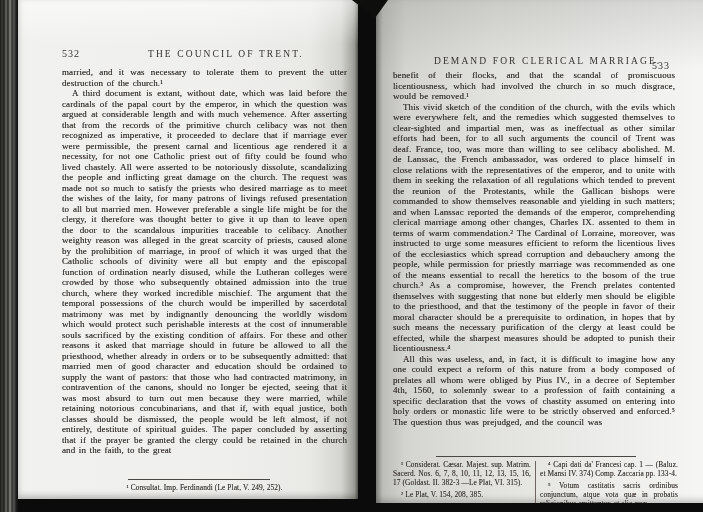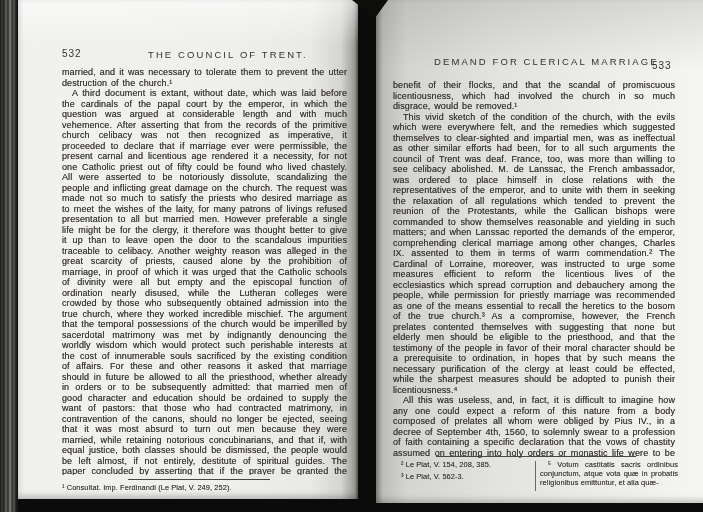--- a/index.html
+++ b/index.html
@@ -1,19 +1,19 @@
 <!DOCTYPE html>
 <html><head>
 <meta charset="utf-8">
 <style>
   html,body{margin:0;padding:0;background:#000;}
   .photo{
     position:relative;width:703px;height:512px;overflow:hidden;
     background:#0b0b0b;
-    font-family:Liberation Sans, sans-serif;
+    font-family:Liberation Serif, serif;
   }
   
   .spine-edges{
     position:absolute;left:0;top:0;width:18px;height:512px;
     background:repeating-linear-gradient(90deg,
       #161616 0px,#3c3c3a 2px,#1d1d1c 4px,#6a6a66 6px,#262624 8px,#8a8a84 10px,#30302e 12px,#555552 14px,#202020 16px,#101010 18px);
   }
   .page{position:absolute;overflow:hidden;}
   .page-left{
     left:18px;top:0;width:340px;height:499px;
@@ -47,21 +47,21 @@
   .body-text p.ind{text-indent:10px;}
   .fnrule{position:absolute;height:1px;background:#4a4641;}
   .footnote{
     position:absolute;color:#3a3632;font-size:7.4px;line-height:8.9px;
     letter-spacing:.1px;text-shadow:0 0 .4px rgba(70,62,55,.6);
   }
   .fn-cols{display:flex;}
   .fn-col{width:138px;text-align:justify;}
   .fn-col p{margin:0 0 3px 0;text-indent:8px;}
   .fn-divider{width:1px;background:#6b6660;margin:0 4px;}
-  .fn-center{text-align:left;}
+  .fn-center{text-align:center;}
 </style>
 </head>
 <body>
 
 <div class="photo">
 
   <div class="spine-edges"></div>
 
   <div class="page page-left">
     <div class="folio" style="left:44px;top:48px;">532</div>
@@ -73,34 +73,36 @@
     </div>
 
     <div class="fnrule" style="left:110px;top:479px;width:142px;"></div>
     <div class="footnote fn-center" style="left:44px;top:484px;width:285px;">¹ Consultat. Imp. Ferdinandi (Le Plat, V. 249, 252).</div>
   </div>
 
   <div class="page page-right">
     <div class="running" style="left:58px;top:56px;">DEMAND FOR CLERICAL MARRIAGE.</div>
     <div class="folio" style="left:276px;top:60px;text-align:center;">533</div>
 
-    <div class="body-text" style="left:17px;top:80px;width:282px;height:378px;">
+    <div class="body-text" style="left:17px;top:70px;width:282px;height:378px;">
       <p>benefit of their flocks, and that the scandal of promiscuous licentiousness, which had involved the church in so much disgrace, would be removed.¹</p>
       <p class="ind">This vivid sketch of the condition of the church, with the evils which were everywhere felt, and the remedies which suggested themselves to clear-sighted and impartial men, was as ineffectual as other similar efforts had been, for to all such arguments the council of Trent was deaf.  France, too, was more than willing to see celibacy abolished.  M. de Lanssac, the French ambassador, was ordered to place himself in close relations with the representatives of the emperor, and to unite with them in seeking the relaxation of all regulations which tended to prevent the reunion of the Protestants, while the Gallican bishops were commanded to show themselves reasonable and yielding in such matters; and when Lanssac reported the demands of the emperor, comprehending clerical marriage among other changes, Charles IX. assented to them in terms of warm commendation.²  The Cardinal of Lorraine, moreover, was instructed to urge some measures efficient to reform the licentious lives of the ecclesiastics which spread corruption and debauchery among the people, while permission for priestly marriage was recommended as one of the means essential to recall the heretics to the bosom of the true church.³  As a compromise, however, the French prelates contented themselves with suggesting that none but elderly men should be eligible to the priesthood, and that the testimony of the people in favor of their moral character should be a prerequisite to ordination, in hopes that by such means the necessary purification of the clergy at least could be effected, while the sharpest measures should be adopted to punish their licentiousness.⁴</p>
       <p class="ind">All this was useless, and, in fact, it is difficult to imagine how any one could expect a reform of this nature from a body composed of prelates all whom were obliged by Pius IV., in a decree of September 4th, 1560, to solemnly swear to a profession of faith containing a specific declaration that the vows of chastity assumed on entering into holy orders or monastic life were to be strictly observed and enforced.⁵  The question thus was prejudged, and the council was</p>
     </div>
 
     <div class="fnrule" style="left:60px;top:456px;width:200px;"></div>
 
     <div class="footnote fn-cols" style="left:17px;top:461px;width:288px;">
       <div class="fn-col">
+        <p>¹ Considerat. Cæsar. Majest. sup. Matrim. Sacerd. Nos. 6, 7, 8, 10, 11, 12, 13, 15, 16, 17 (Goldast. II. 382-3 —Le Plat, VI. 315).</p>
         <p>² Le Plat, V. 154, 208, 385.</p>
         <p>³ Le Plat, V. 562-3.</p>
       </div>
       <div class="fn-divider"></div>
       <div class="fn-col">
+        <p>⁴ Capi dati da' Francesi cap. 1 — (Baluz. et Mansi IV. 374) Comp. Zaccaria pp. 133-4.</p>
         <p>⁵ Votum castitatis sacris ordinibus conjunctum, atque vota quæ in probatis religionibus emittuntur, et alia quæ-</p>
       </div>
     </div>
   </div>
 
   <div class="gutter-notch"></div>
 </div>
 
 </body></html>

